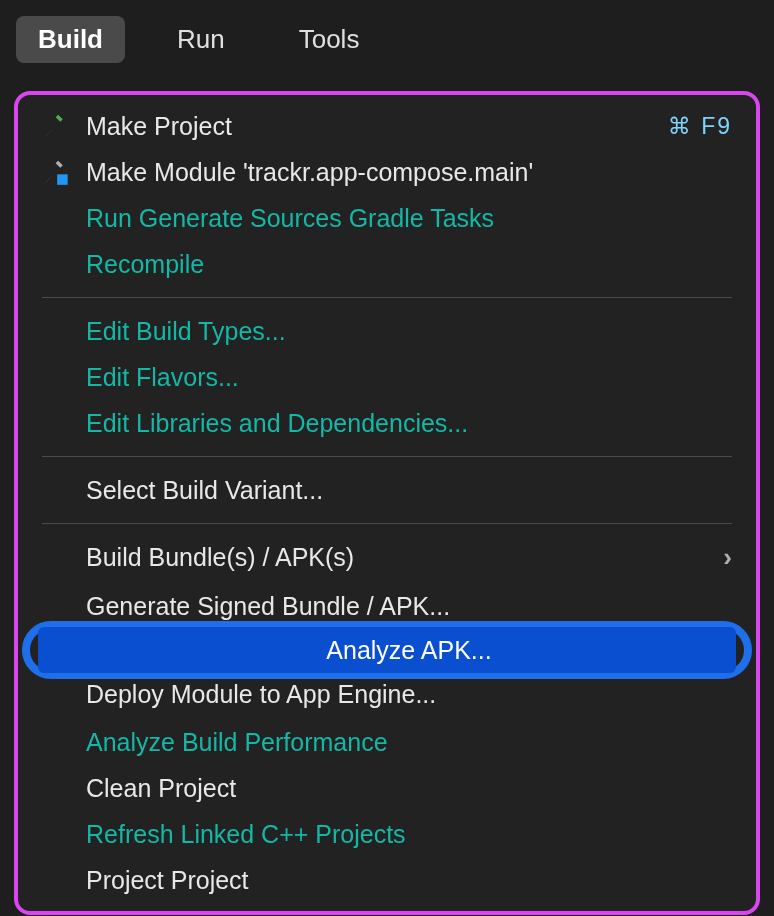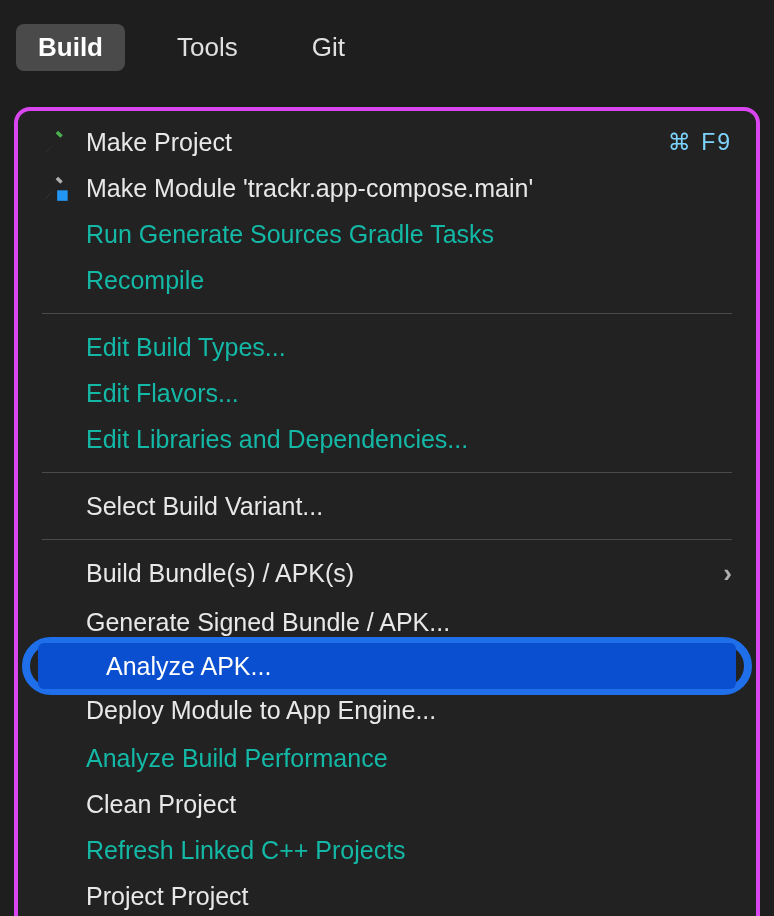--- a/index.html
+++ b/index.html
@@ -10,21 +10,21 @@
     body {
       background: #1e1e1e;
       font-family: -apple-system, BlinkMacSystemFont, 'Segoe UI', sans-serif;
       width: 774px;
       height: 916px;
       overflow: hidden;
     }
     .menubar {
       display: flex;
       gap: 30px;
-      padding: 24px 16px;
+      padding: 16px 16px;
       background: #1e1e1e;
     }
     .menubar-item {
       font-size: 26px;
       color: #e0e0e0;
       padding: 8px 22px;
       border-radius: 8px;
       cursor: pointer;
     }
     .menubar-item.active {
@@ -90,29 +90,30 @@
       border-radius: 40px;
       pointer-events: none;
     }
     .menu-item.selected {
       background: #0a4fcf;
       color: #ffffff;
     }
     .highlight-ring .menu-item {
       margin: 0 16px;
       border-radius: 6px;
+      text-align: center;
     }
   </style>
 </head>
 <body>
 
 <div class="menubar">
   <div class="menubar-item active">Build</div>
+  <div class="menubar-item">Run</div>
   <div class="menubar-item">Tools</div>
-  <div class="menubar-item">Git</div>
 </div>
 
 <div class="dropdown">
 
   <div class="menu-item">
     <span class="icon-slot">
       <svg width="28" height="28" viewBox="0 0 24 24">
           <path fill="#4caf50" d="M13.8 2.3l4 4-2.1 2.1-4-4 2.1-2.1zm-3.5 3.5l4 4L5 19.1 1 23l3.9-4L14.3 9.8l-4-4z"></path>
         </svg>
     </span>

